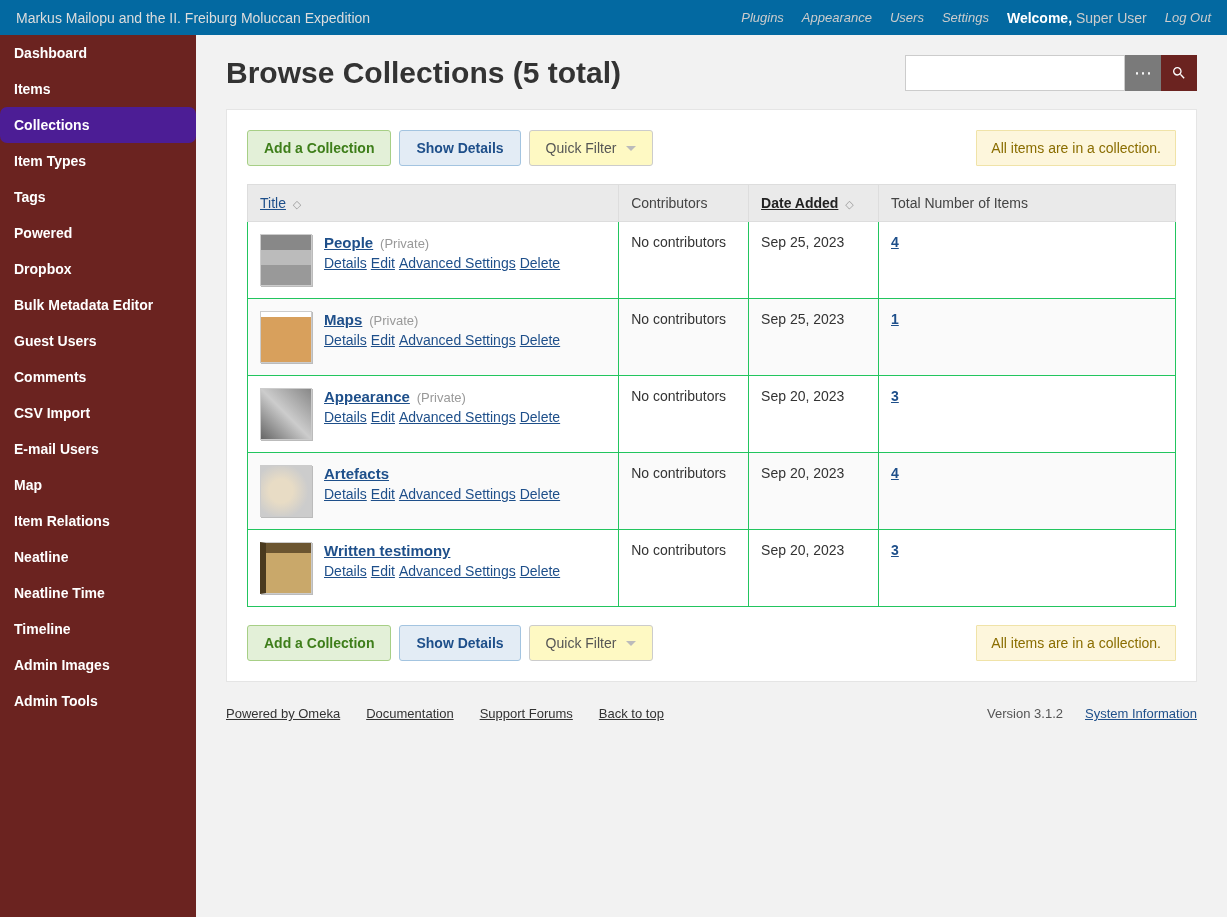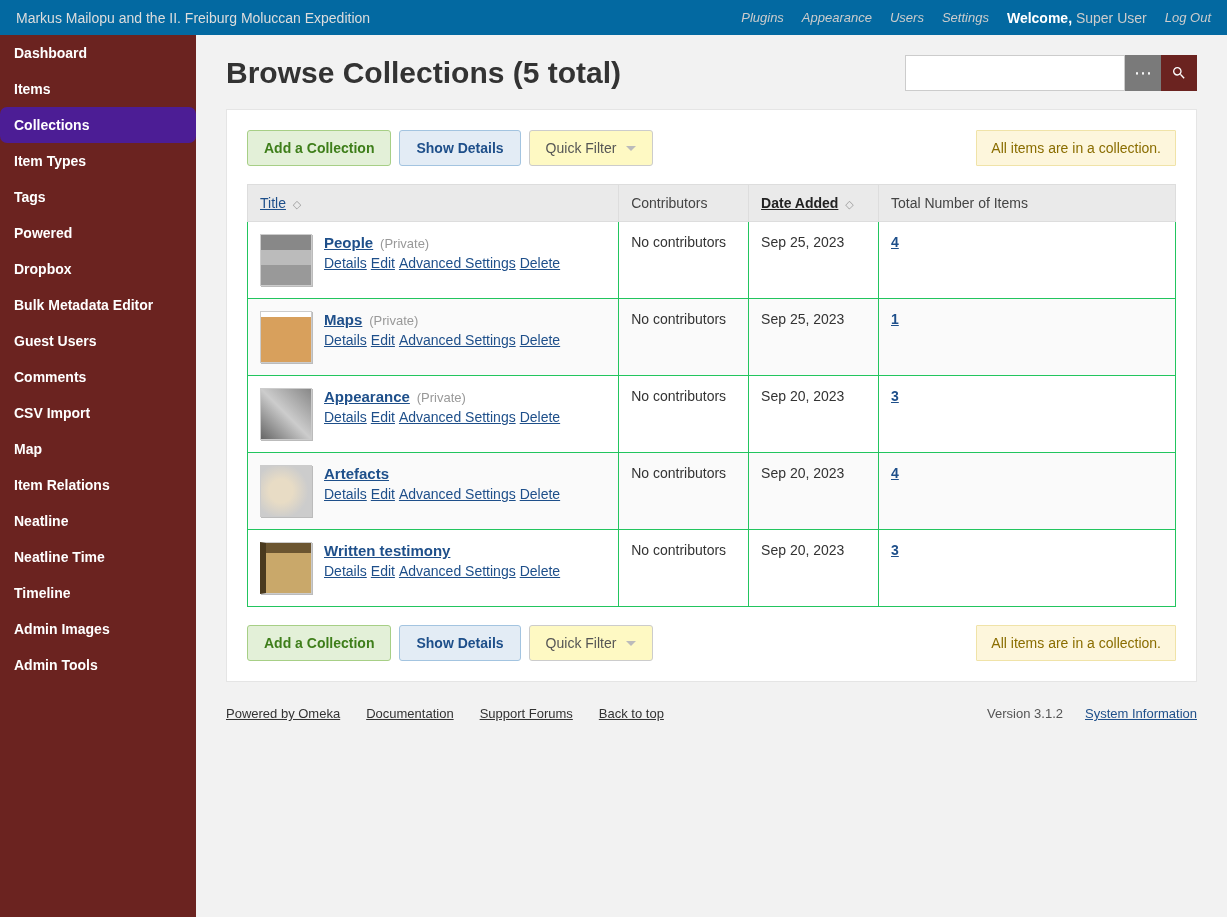--- a/index.html
+++ b/index.html
@@ -96,20 +96,21 @@
       <a class="sidebar-item">Items</a>
       <a class="sidebar-item active">Collections</a>
       <a class="sidebar-item">Item Types</a>
       <a class="sidebar-item">Tags</a>
       <a class="sidebar-item">Powered</a>
       <a class="sidebar-item">Dropbox</a>
       <a class="sidebar-item">Bulk Metadata Editor</a>
       <a class="sidebar-item">Guest Users</a>
       <a class="sidebar-item">Comments</a>
       <a class="sidebar-item">CSV Import</a>
+      <a class="sidebar-item">E-mail Users</a>
       <a class="sidebar-item">Map</a>
       <a class="sidebar-item">Item Relations</a>
       <a class="sidebar-item">Neatline</a>
       <a class="sidebar-item">Neatline Time</a>
       <a class="sidebar-item">Timeline</a>
       <a class="sidebar-item">Admin Images</a>
       <a class="sidebar-item">Admin Tools</a>
     </nav>
 
   <div class="main">

